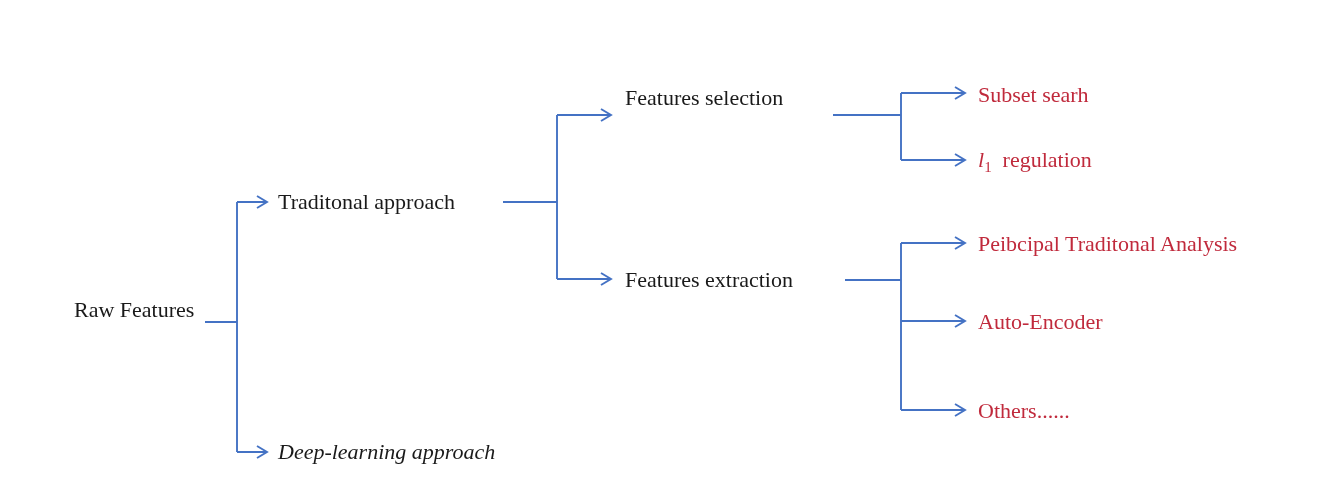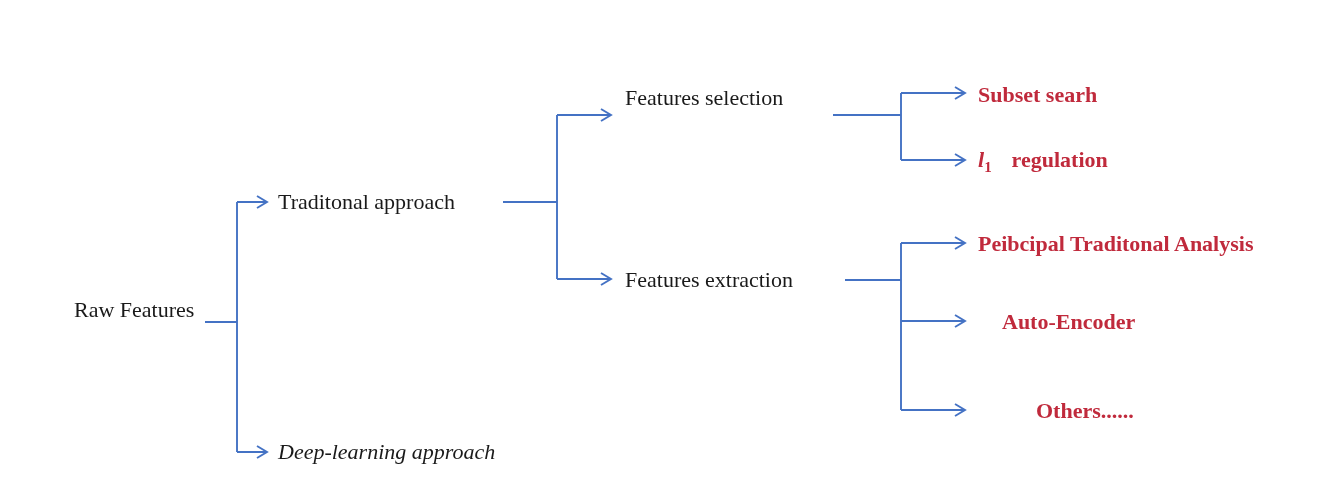--- a/index.html
+++ b/index.html
@@ -26,36 +26,36 @@
     stroke-linejoin:miter;
   }
   .node{
     position:absolute;
     transform:translateY(-52%);
     font-size:22px;
     line-height:1.15;
     color:var(--node-color);
     white-space:nowrap;
   }
-  .node.leaf{color:var(--leaf-color);font-weight:bold;}
+  .node.leaf{color:var(--leaf-color);}
   .math-italic{font-style:italic;}
   .node sub{font-size:0.68em;line-height:0;}
-  .l1-rest{margin-left:20px;}
+  .l1-rest{margin-left:11px;}
 
   
   .pos-raw        {left:38px;  top:310px;margin-left:36px;}
   .pos-trad       {left:278px; top:202px;}
   .pos-deep       {left:278px; top:452px;font-style:italic;}
   .pos-selection  {left:625px; top:98px;}
   .pos-extraction {left:625px; top:280px;}
   .pos-subset     {left:978px; top:95px;}
   .pos-l1         {left:978px; top:160px;}
   .pos-pca        {left:978px; top:244px;}
-  .pos-auto       {left:978px; top:322px;margin-left:24px;}
-  .pos-others     {left:1036px; top:411px;}
+  .pos-auto       {left:978px; top:322px;}
+  .pos-others     {left:978px; top:411px;}
 </style>
 </head>
 <body>
 
 <div class="canvas">
 
   <svg class="connectors" viewBox="0 0 1320 497" xmlns="http://www.w3.org/2000/svg">
 
     <path d="M205,322 H237 M237,202 V452"></path>
     <path d="M237,202 H266 M257,196 L267,202 L257,208"></path>

